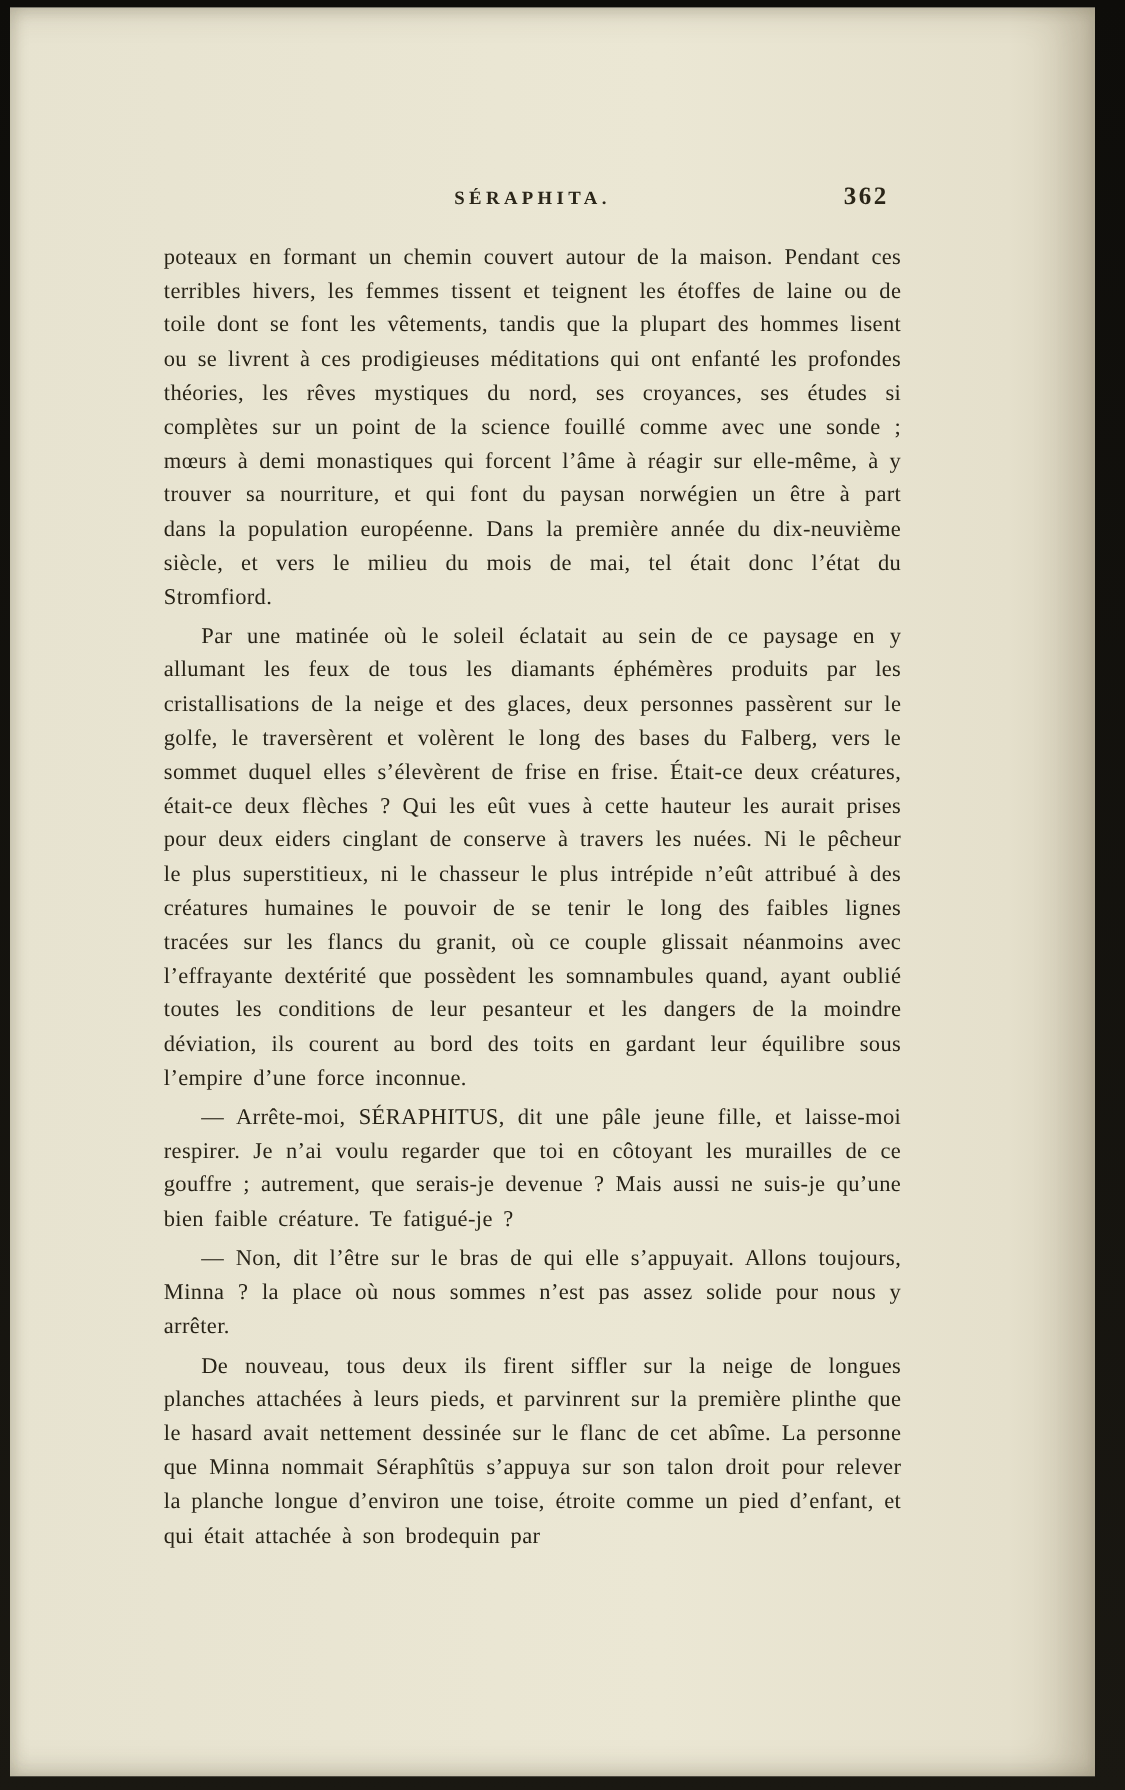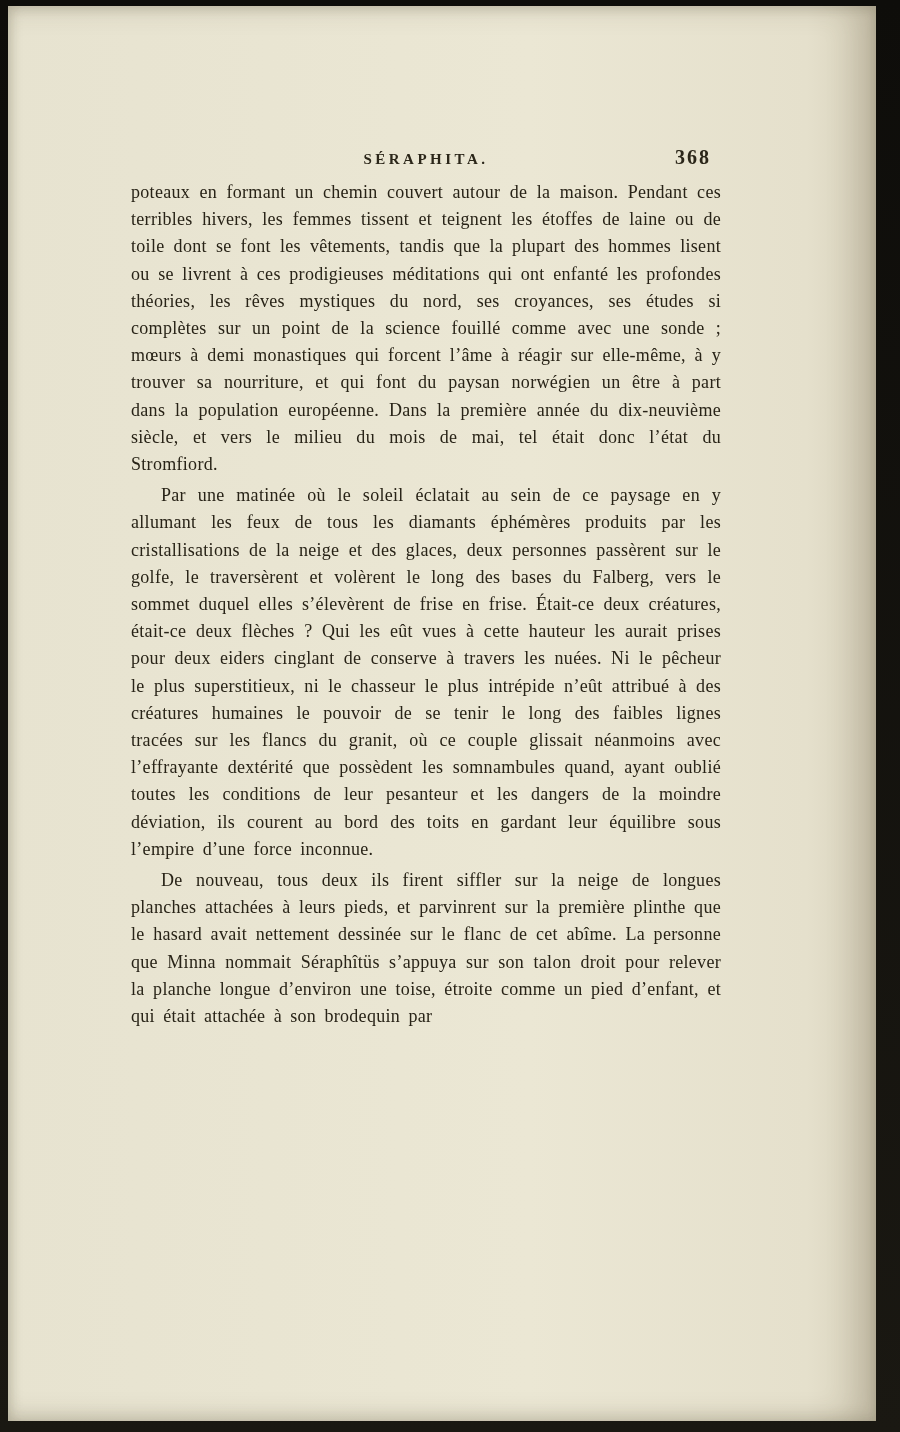--- a/index.html
+++ b/index.html
@@ -32,21 +32,21 @@
       inset 0 -6px 14px rgba(70, 58, 34, 0.08),
       inset 0 5px 10px rgba(70, 58, 34, 0.08);
   }
   .content {
     padding: 140px 0 0 119px;
     width: 598px;
   }
   .page-header {
     position: relative;
     height: 28px;
-    margin-bottom: 5px;
+    margin-bottom: 18px;
     color: #2b2619;
   }
   .running-title {
     position: absolute;
     left: 0;
     right: 0;
     top: 5px;
     text-align: center;
     font-size: 15px;
     letter-spacing: 3.5px;
@@ -78,24 +78,26 @@
 </style>
 </head>
 <body>
 
 <div class="scan">
   <div class="page">
     <div class="content">
 
       <div class="page-header">
         <span class="running-title">SÉRAPHITA.</span>
-        <span class="page-number">368</span>
+        <span class="page-number">362</span>
       </div>
 
       <div class="page-body">
         <p>poteaux en formant un chemin couvert autour de la maison. Pendant ces terribles hivers, les femmes tissent et teignent les étoffes de laine ou de toile dont se font les vêtements, tandis que la plupart des hommes lisent ou se livrent à ces prodigieuses méditations qui ont enfanté les profondes théories, les rêves mystiques du nord, ses croyances, ses études si complètes sur un point de la science fouillé comme avec une sonde ; mœurs à demi monastiques qui forcent l’âme à réagir sur elle-même, à y trouver sa nourriture, et qui font du paysan norwégien un être à part dans la population européenne. Dans la première année du dix-neuvième siècle, et vers le milieu du mois de mai, tel était donc l’état du Stromfiord.</p>
         <p>Par une matinée où le soleil éclatait au sein de ce paysage en y allumant les feux de tous les diamants éphémères produits par les cristallisations de la neige et des glaces, deux personnes passèrent sur le golfe, le traversèrent et volèrent le long des bases du Falberg, vers le sommet duquel elles s’élevèrent de frise en frise. Était-ce deux créatures, était-ce deux flèches ? Qui les eût vues à cette hauteur les aurait prises pour deux eiders cinglant de conserve à travers les nuées. Ni le pêcheur le plus superstitieux, ni le chasseur le plus intrépide n’eût attribué à des créatures humaines le pouvoir de se tenir le long des faibles lignes tracées sur les flancs du granit, où ce couple glissait néanmoins avec l’effrayante dextérité que possèdent les somnambules quand, ayant oublié toutes les conditions de leur pesanteur et les dangers de la moindre déviation, ils courent au bord des toits en gardant leur équilibre sous l’empire d’une force inconnue.</p>
+        <p>— Arrête-moi, SÉRAPHITUS, dit une pâle jeune fille, et laisse-moi respirer. Je n’ai voulu regarder que toi en côtoyant les murailles de ce gouffre ; autrement, que serais-je devenue ? Mais aussi ne suis-je qu’une bien faible créature. Te fatigué-je ?</p>
+        <p>— Non, dit l’être sur le bras de qui elle s’appuyait. Allons toujours, Minna ? la place où nous sommes n’est pas assez solide pour nous y arrêter.</p>
         <p>De nouveau, tous deux ils firent siffler sur la neige de longues planches attachées à leurs pieds, et parvinrent sur la première plinthe que le hasard avait nettement dessinée sur le flanc de cet abîme. La personne que Minna nommait Séraphîtüs s’appuya sur son talon droit pour relever la planche longue d’environ une toise, étroite comme un pied d’enfant, et qui était attachée à son brodequin par</p>
       </div>
 
     </div>
   </div>
 </div>
 
 </body></html>

